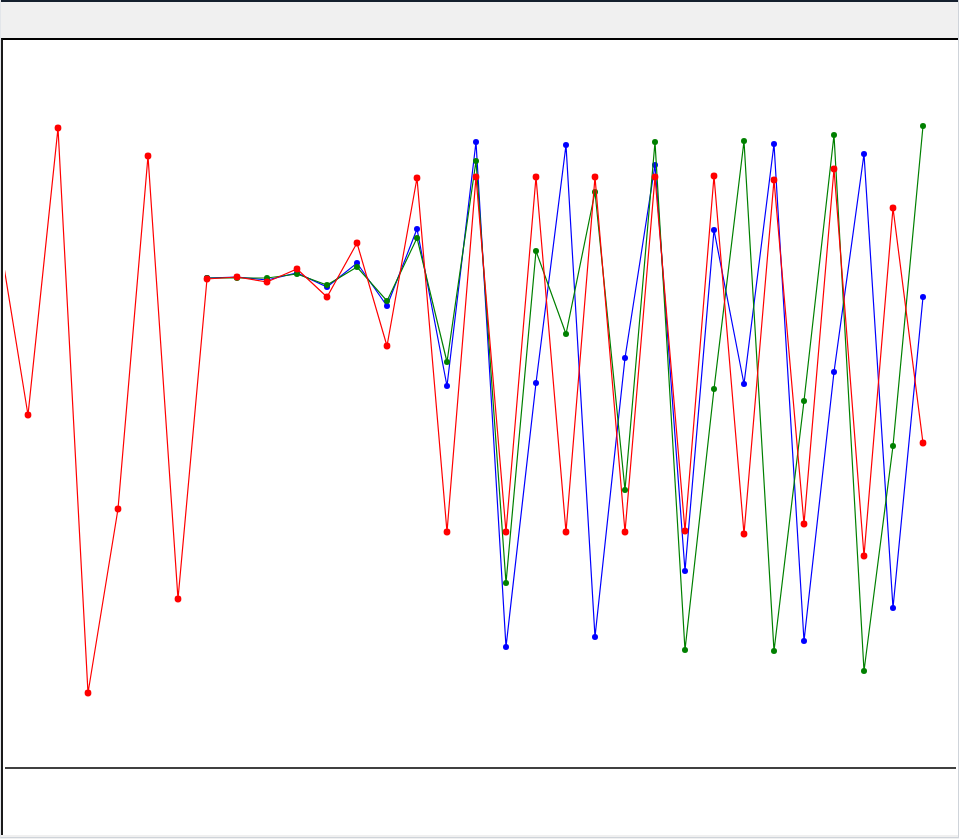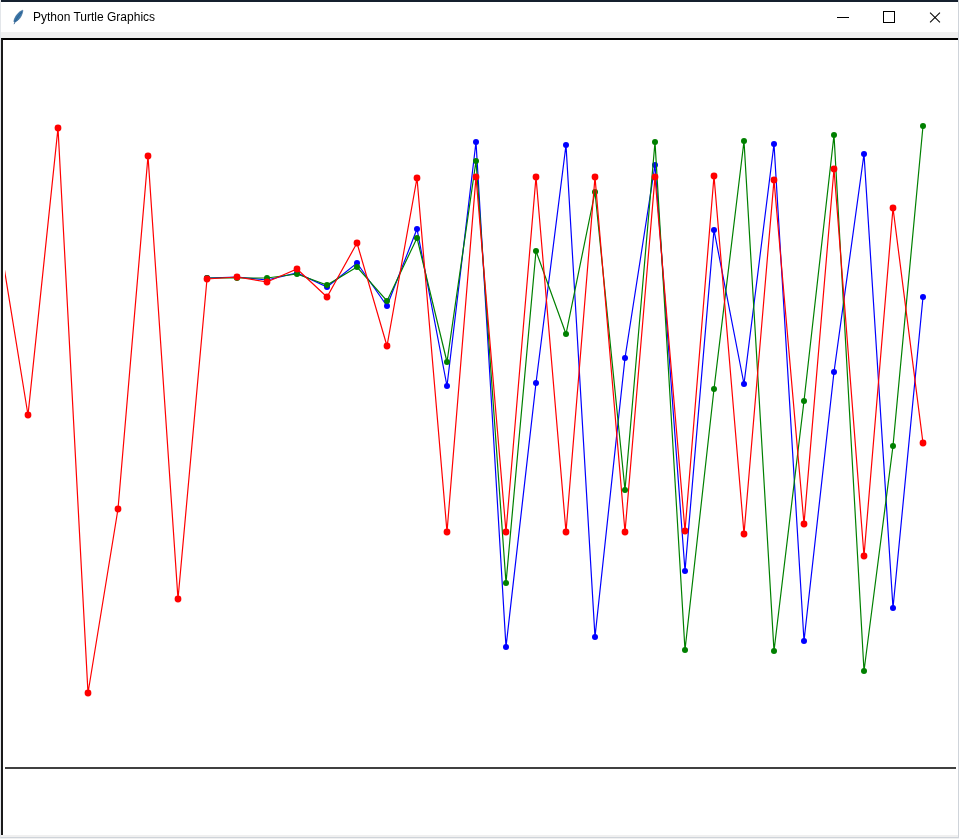--- a/index.html
+++ b/index.html
@@ -101,39 +101,20 @@
     pointer-events: none;
   }
 </style>
 </head>
 <body>
 
 <div id="window">
 
   <div id="accent-top"></div>
 
-  <div id="title-bar">
-    <svg id="app-icon" viewBox="0 0 16 16" aria-hidden="true">
-      <path d="M12.6 1.2 C9.2 2.6 6.2 5.6 4.6 9.6 C4.2 10.7 3.9 11.8 3.8 12.6 L4.6 13.1 C5.6 12.9 7.0 12.1 8.3 11.0 C10.8 8.8 12.4 5.3 12.9 1.6 Z" fill="#3b77a8" stroke="#27598a" stroke-width="0.5"></path>
-      <path d="M4.2 14.8 C5.6 11.2 8.4 6.4 11.6 3.2" fill="none" stroke="#27598a" stroke-width="0.8" stroke-linecap="round"></path>
-    </svg>
-    <span id="window-title">Python Turtle Graphics</span>
-
-    <div id="window-controls">
-      <button class="win-btn" aria-label="minimize">
-        <span class="glyph-min"></span>
-      </button>
-      <button class="win-btn" aria-label="maximize">
-        <span class="glyph-max"></span>
-      </button>
-      <button class="win-btn" aria-label="close">
-        <span class="glyph-close"></span>
-      </button>
-    </div>
-  </div>
 
   <div id="canvas-area"></div>
 
   <svg id="chart-svg" viewBox="0 0 959 839">
     <defs>
       <clipPath id="canvas-clip">
         <rect x="4" y="40" width="951" height="793"></rect>
       </clipPath>
     </defs>
     <g id="chart-layers" clip-path="url(#canvas-clip)">

